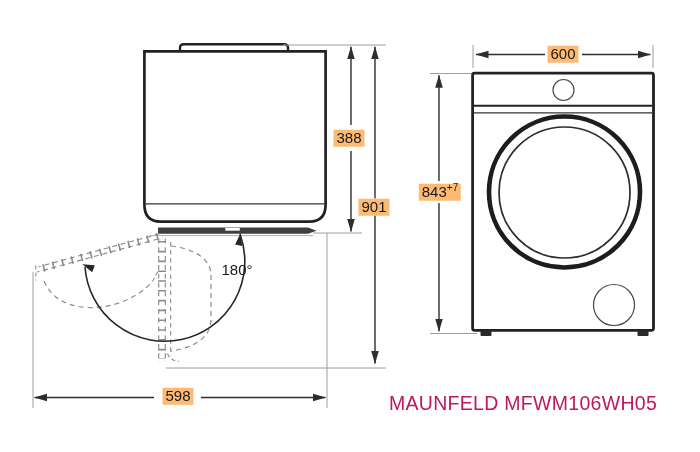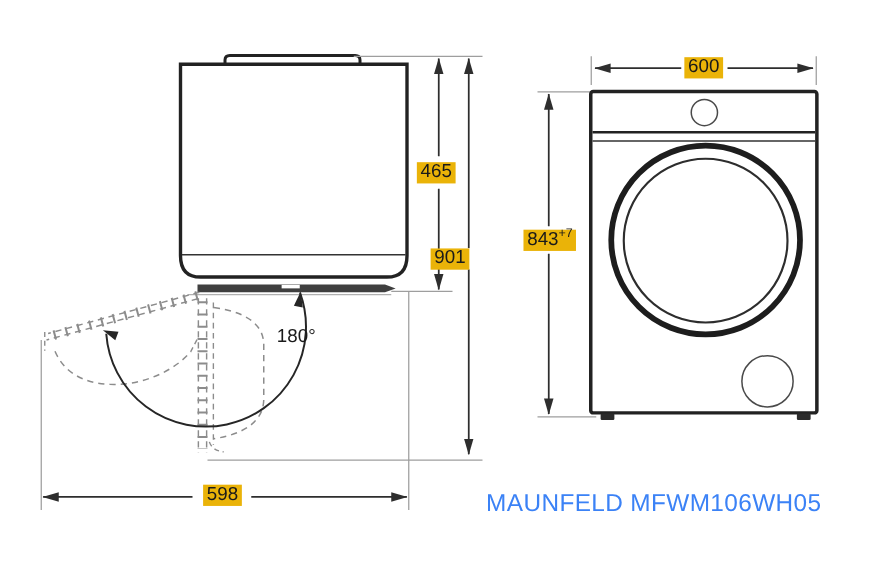--- a/index.html
+++ b/index.html
@@ -3,27 +3,27 @@
 <meta charset="utf-8">
 <style>
   html,body{margin:0;padding:0;background:#fff;}
   #stage{
     position:relative;width:700px;height:452px;background:#fff;overflow:hidden;
     font-family:"Liberation Sans",sans-serif;
   }
   #stage svg{position:absolute;left:0;top:0;}
   .lbl{
     position:absolute;transform:translate(-50%,-50%);
-    background:#eab308;padding:0 3px;white-space:nowrap;
+    background:#fdba74;padding:0 3px;white-space:nowrap;
     font:15px "Liberation Sans",sans-serif;color:#1a1a1a;line-height:1.1;
   }
   .lbl sup{font-size:10px;line-height:0;}
   .model{
     position:absolute;transform:translate(-50%,-50%);
-    font:19.5px "Liberation Sans",sans-serif;color:#3b82f6;
+    font:19.5px "Liberation Sans",sans-serif;color:#be185d;
     letter-spacing:.3px;white-space:nowrap;
   }
 </style>
 </head>
 <body>
 
 <div id="stage">
 
   <svg width="700" height="452" viewBox="0 0 700 452">
     <defs>
@@ -110,23 +110,23 @@
       <path d="M474,112.8 H652" stroke="#333" stroke-width="1.2" fill="none"></path>
       <circle cx="563.5" cy="90" r="10.5" fill="#fff" stroke="#4a4a4a" stroke-width="1.2"></circle>
       <circle cx="564.5" cy="192" r="75.5" fill="#fff" stroke="#1d1d1d" stroke-width="4.6"></circle>
       <circle cx="564.5" cy="192.5" r="65.5" fill="none" stroke="#2d2d2d" stroke-width="1.7"></circle>
       <circle cx="614" cy="305" r="20.5" fill="#fff" stroke="#4a4a4a" stroke-width="1.2"></circle>
       <rect x="480.5" y="330.7" width="11" height="5.2" rx="1" fill="#2b2b2b"></rect>
       <rect x="637.5" y="330.7" width="11" height="5.2" rx="1" fill="#2b2b2b"></rect>
     </g>
   </svg>
 
-  <div class="lbl" style="left:349px;top:138px">465</div>
+  <div class="lbl" style="left:349px;top:138px">388</div>
 
-  <div class="lbl" style="left:360px;top:207px">901</div>
+  <div class="lbl" style="left:374px;top:207px">901</div>
 
   <div class="lbl" style="left:178px;top:396px">598</div>
 
   <div class="lbl" style="left:237px;top:270px;background:transparent">180°</div>
 
   <div class="lbl" style="left:563px;top:54px">600</div>
 
   <div class="lbl" style="left:440px;top:192px">
     <span>843</span><sup>+7</sup>
   </div>

